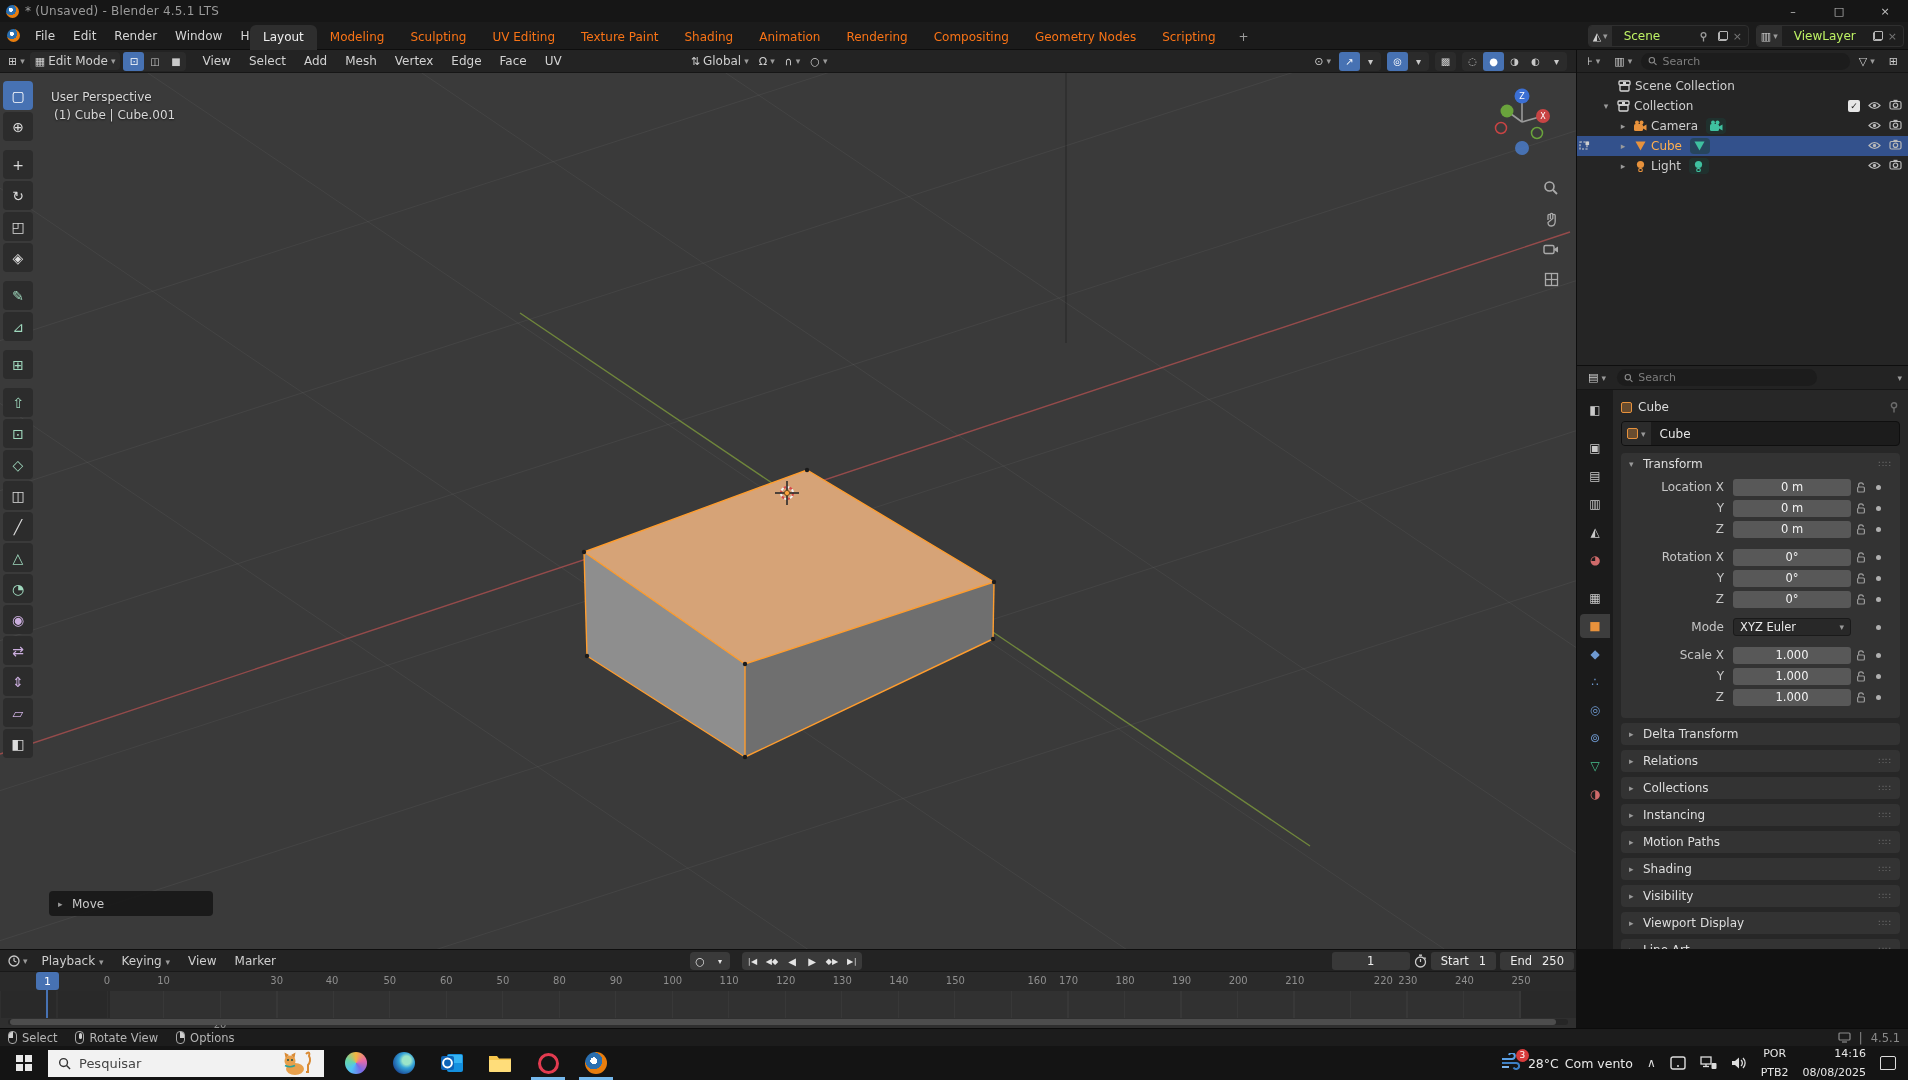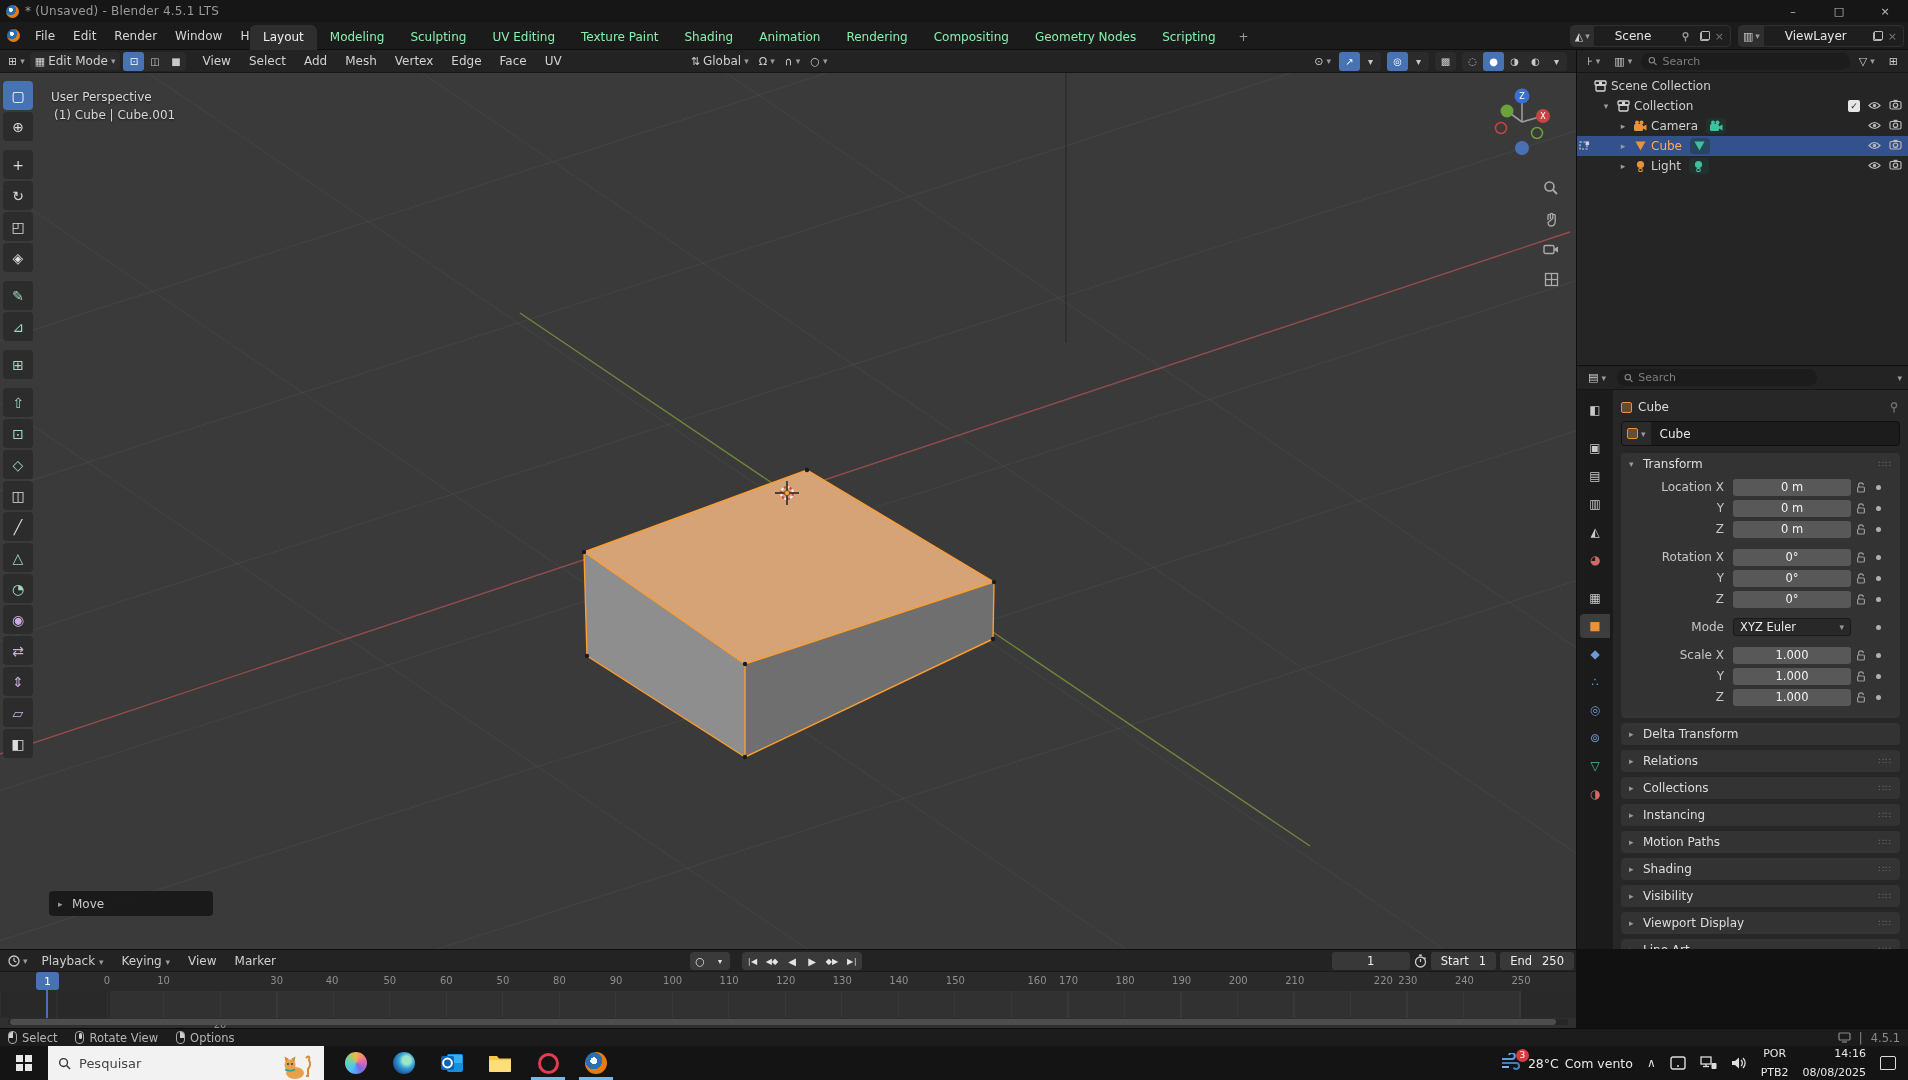--- a/index.html
+++ b/index.html
@@ -17,28 +17,28 @@
   #win-controls { margin-left:auto; display:flex; height:22px; }
   .win-btn { width:46px; height:22px; display:flex; align-items:center; justify-content:center;
     color:#c2c2c2; font-size:11px; }
 
   
   #topbar { position:absolute; left:0; top:22px; width:1908px; height:28px; background:#1b1b1b;
     display:flex; align-items:center; color:#d5d5d5; font-size:12px; border-bottom:1px solid #0e0e0e; }
   #topbar .blender-logo { margin-left:7px; }
   .menu-item { padding:4px 9px; border-radius:3px; }
   #topbar-tabs { position:absolute; left:250px; top:0; height:28px; display:flex; align-items:flex-end; }
-  .tab { padding:5px 13px 6px; font-size:12px; color:#86efac; border-radius:6px 6px 0 0; }
+  .tab { padding:5px 13px 6px; font-size:12px; color:#f97316; border-radius:6px 6px 0 0; }
   .tab.active { background:#2e2e2e; color:#efefef; }
   .tab-add { padding:4px 10px 6px; color:#9b9b9b; }
   #scene-cluster { position:absolute; right:4px; top:3px; display:flex; gap:7px; align-items:center; }
   .id-block { display:flex; align-items:center; background:#1e1e1e; border:1px solid #2f2f2f;
     border-radius:4px; height:22px; overflow:hidden; }
   .id-icon-btn { background:#2e2e2e; height:100%; display:flex; align-items:center; padding:0 4px; gap:2px; color:#cfcfcf; }
-  .id-name { padding:0 21px; color:#e5e5e5; min-width:86px; }
+  .id-name { padding:0 12px; color:#bef264; min-width:86px; }
   .mini { font-size:9px; color:#9a9a9a; }
   .dup-icon { position:relative; width:10px; height:10px; margin:0 5px; }
   .dup-icon::before, .dup-icon::after { content:""; position:absolute; width:7px; height:7px;
     border:1px solid #b5b5b5; border-radius:1px; }
   .dup-icon::before { left:0; bottom:0; } .dup-icon::after { right:0; top:0; background:#1e1e1e; }
   .x-icon { color:#777; padding:0 6px 0 0; font-size:11px; }
 
   
   #viewport { position:absolute; left:0; top:50px; width:1576px; height:899px; background:#3a3a3a; overflow:hidden; }
   #vp-header { position:absolute; left:0; top:0; width:100%; height:23px; background:#232323;
@@ -151,21 +151,21 @@
   .mouse.mmb::before { left:3px; top:1px; width:3px; height:6px; border-radius:2px; }
   .mouse.rmb::before { right:0; top:0; width:4px; height:6px; border-radius:0 3px 0 0; }
   #status-right { margin-left:auto; display:flex; align-items:center; gap:8px; color:#8a8a8a; }
 
   
   #taskbar { position:absolute; left:0; top:1046px; width:1908px; height:34px; background:#141414;
     display:flex; align-items:center; color:#e8e8e8; font-size:12.5px; }
   #start-btn { width:48px; height:34px; display:flex; align-items:center; justify-content:center; }
   .win-logo { display:grid; grid-template-columns:7px 7px; grid-template-rows:7px 7px; gap:1.5px; }
   .win-logo span { background:#e8e8e8; }
-  #search-pill { width:276px; height:35px; background:#f2f2f2; display:flex; align-items:center; gap:8px;
+  #search-pill { width:276px; height:27px; background:#f2f2f2; display:flex; align-items:center; gap:8px;
     padding:0 10px; margin-right:8px; position:relative; }
   #search-pill input { border:none; outline:none; background:transparent; font-size:13px; color:#333; width:150px;
     font-family:"DejaVu Sans", sans-serif; }
   #search-pill input::placeholder { color:#444; }
   #search-cat { position:absolute; right:12px; bottom:1px; }
   .task-icon { width:48px; height:34px; display:flex; align-items:center; justify-content:center; position:relative; }
   .task-icon .active-bar { position:absolute; bottom:0; left:7px; width:34px; height:3px; background:#76b9ed; }
   #tray { margin-left:auto; display:flex; align-items:center; height:34px; }
   .tray-item { display:flex; align-items:center; padding:0 7px; height:34px; gap:6px; }
   #weather-badge { position:absolute; top:-4px; right:-7px; width:13px; height:13px; border-radius:50%;
@@ -452,21 +452,21 @@
       </div>
       <span class="hdr-btn">
           <span class="hdr-glyph">▽</span>
           <span class="mini">▾</span>
         </span>
       <span class="hdr-btn">
           <span class="hdr-glyph">⊞</span>
         </span>
     </div>
     <div id="outliner-rows">
-        <div class="ol-row" style="padding-left: 0;">
+        <div class="ol-row" style="padding-left: 24px;">
           <span class="ol-caret"></span>
           <span class="ol-icon">
             <svg width="13" height="12" viewBox="0 0 13 12">
               <rect x="1" y="1" width="11" height="4" rx="1" fill="none" stroke="#d8d8d8" stroke-width="1.3"></rect>
               <rect x="2" y="5" width="9" height="6" rx="1" fill="none" stroke="#d8d8d8" stroke-width="1.3"></rect>
               <rect x="5" y="2" width="3" height="2" fill="#d8d8d8"></rect>
             </svg>
           </span>
           <span class="ol-label">Scene Collection</span>
           <span class="ol-right"></span>

